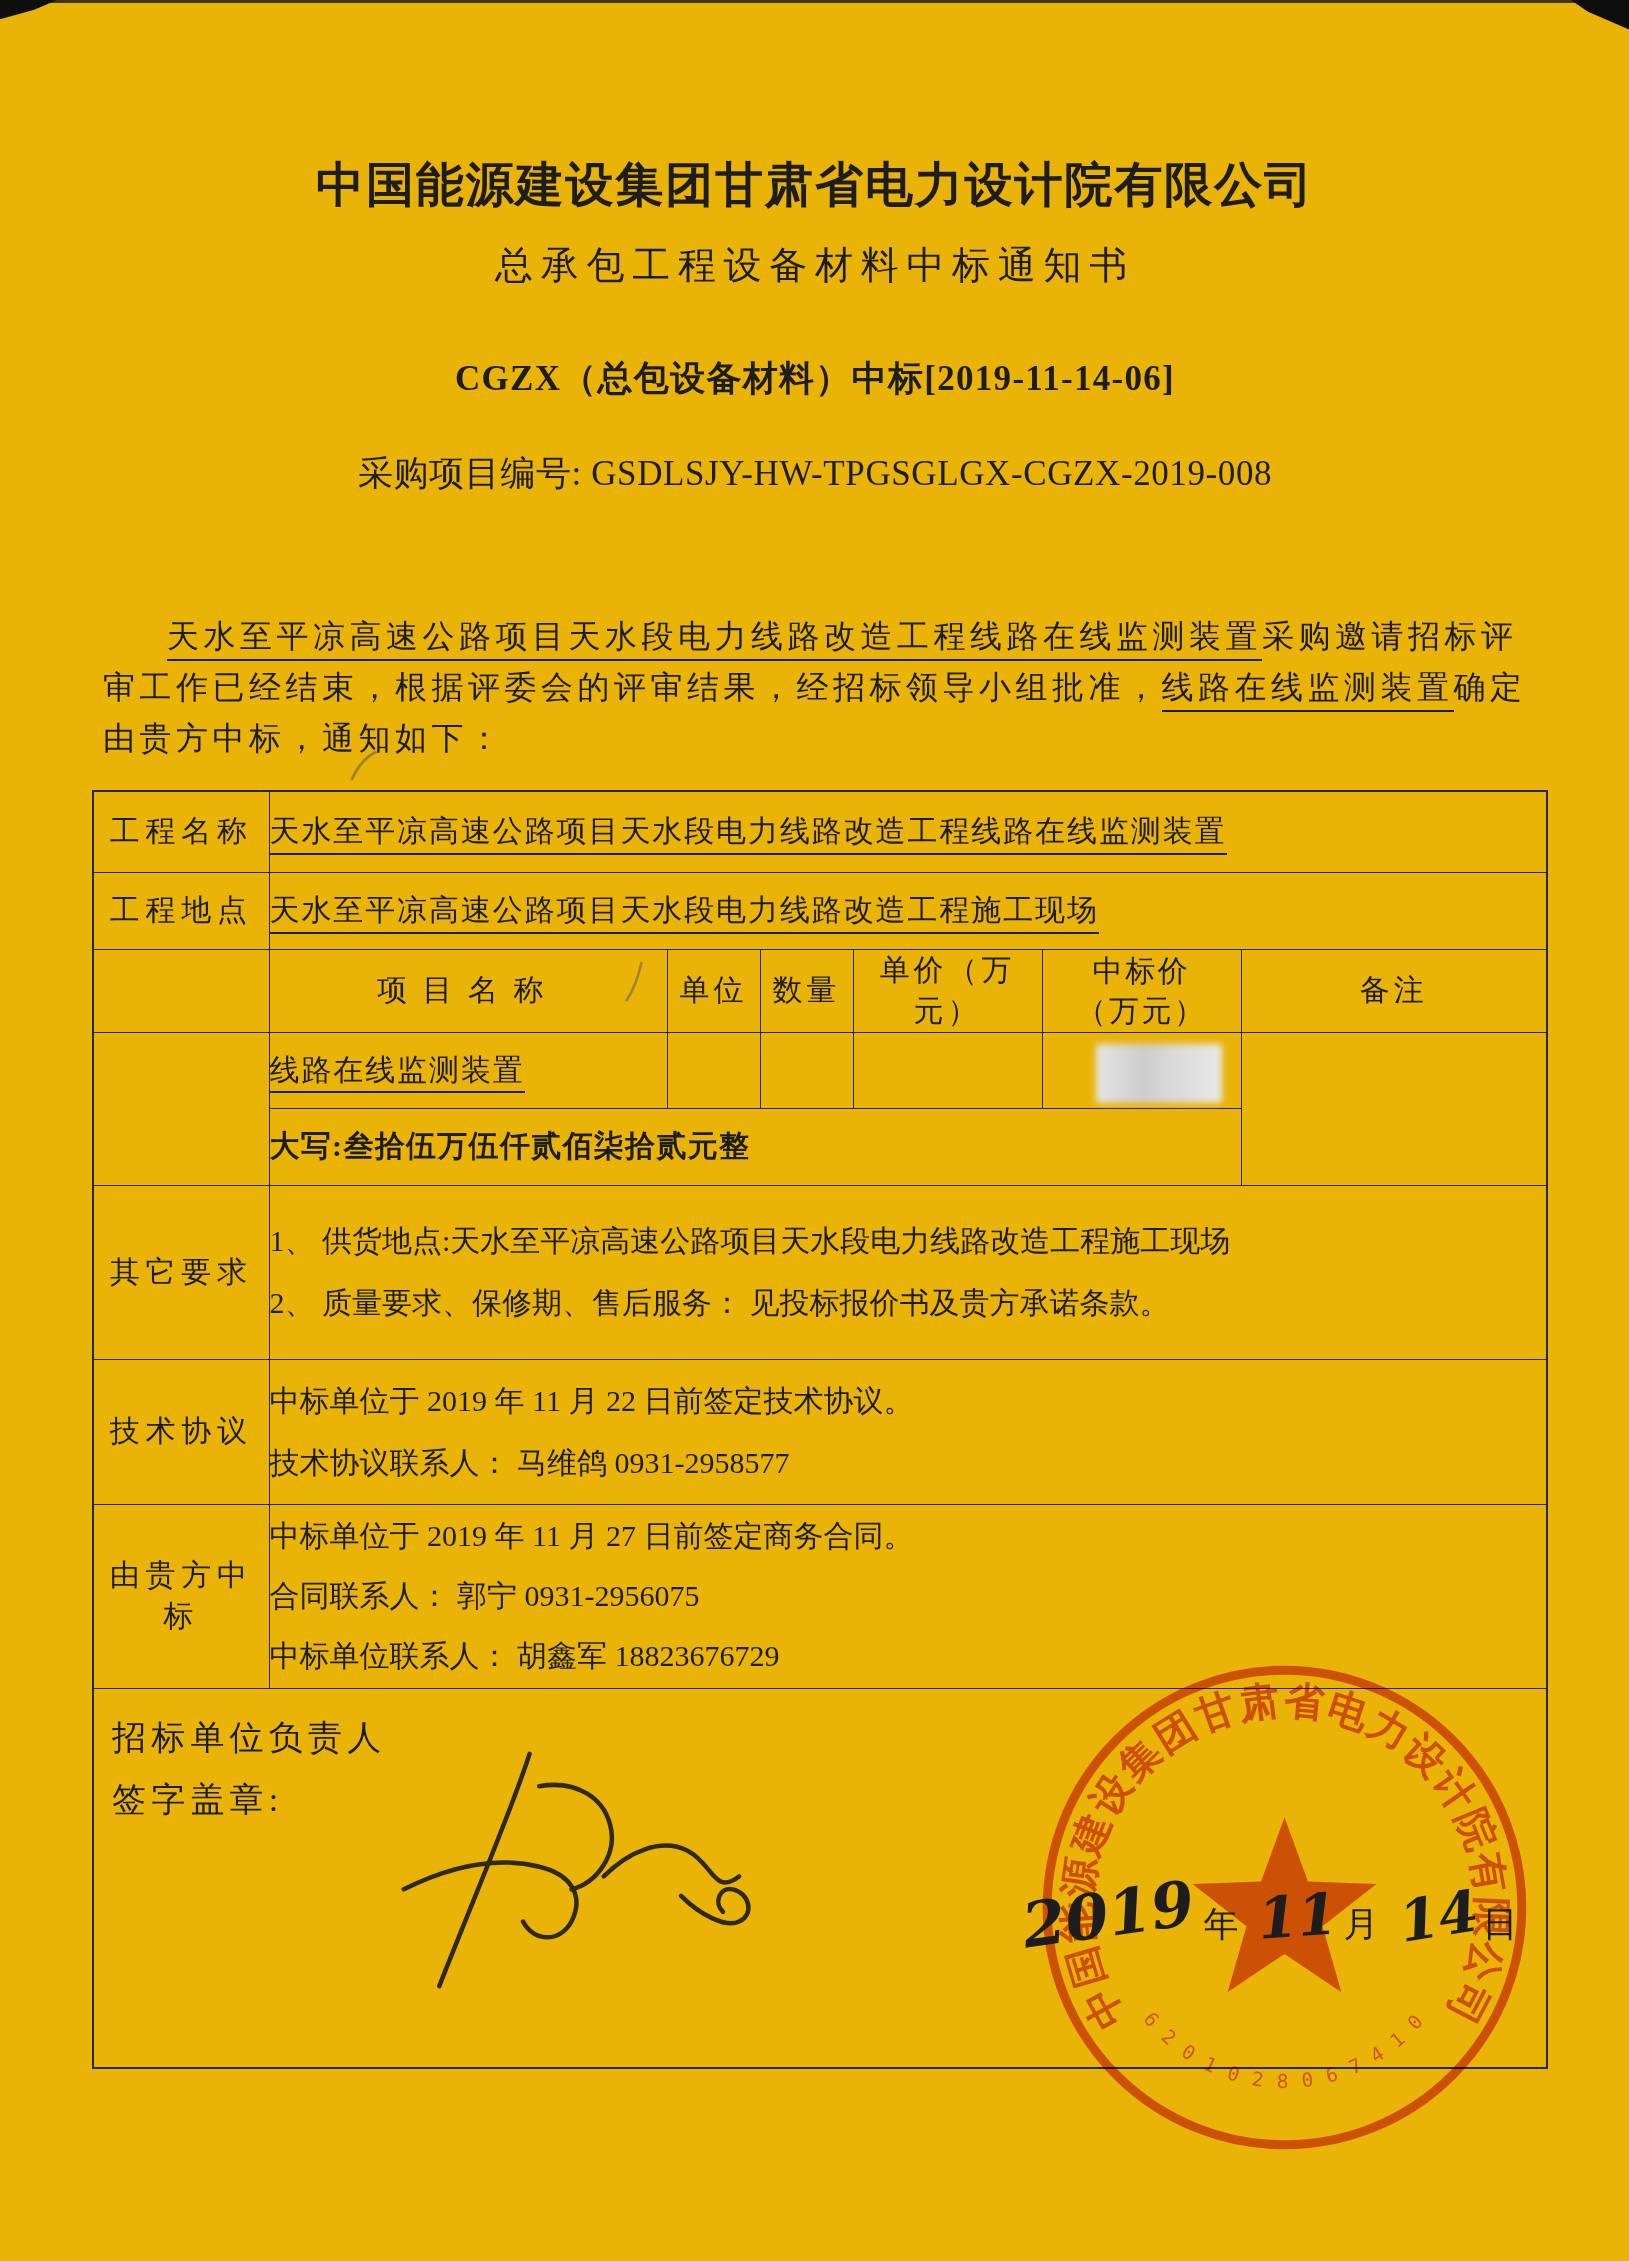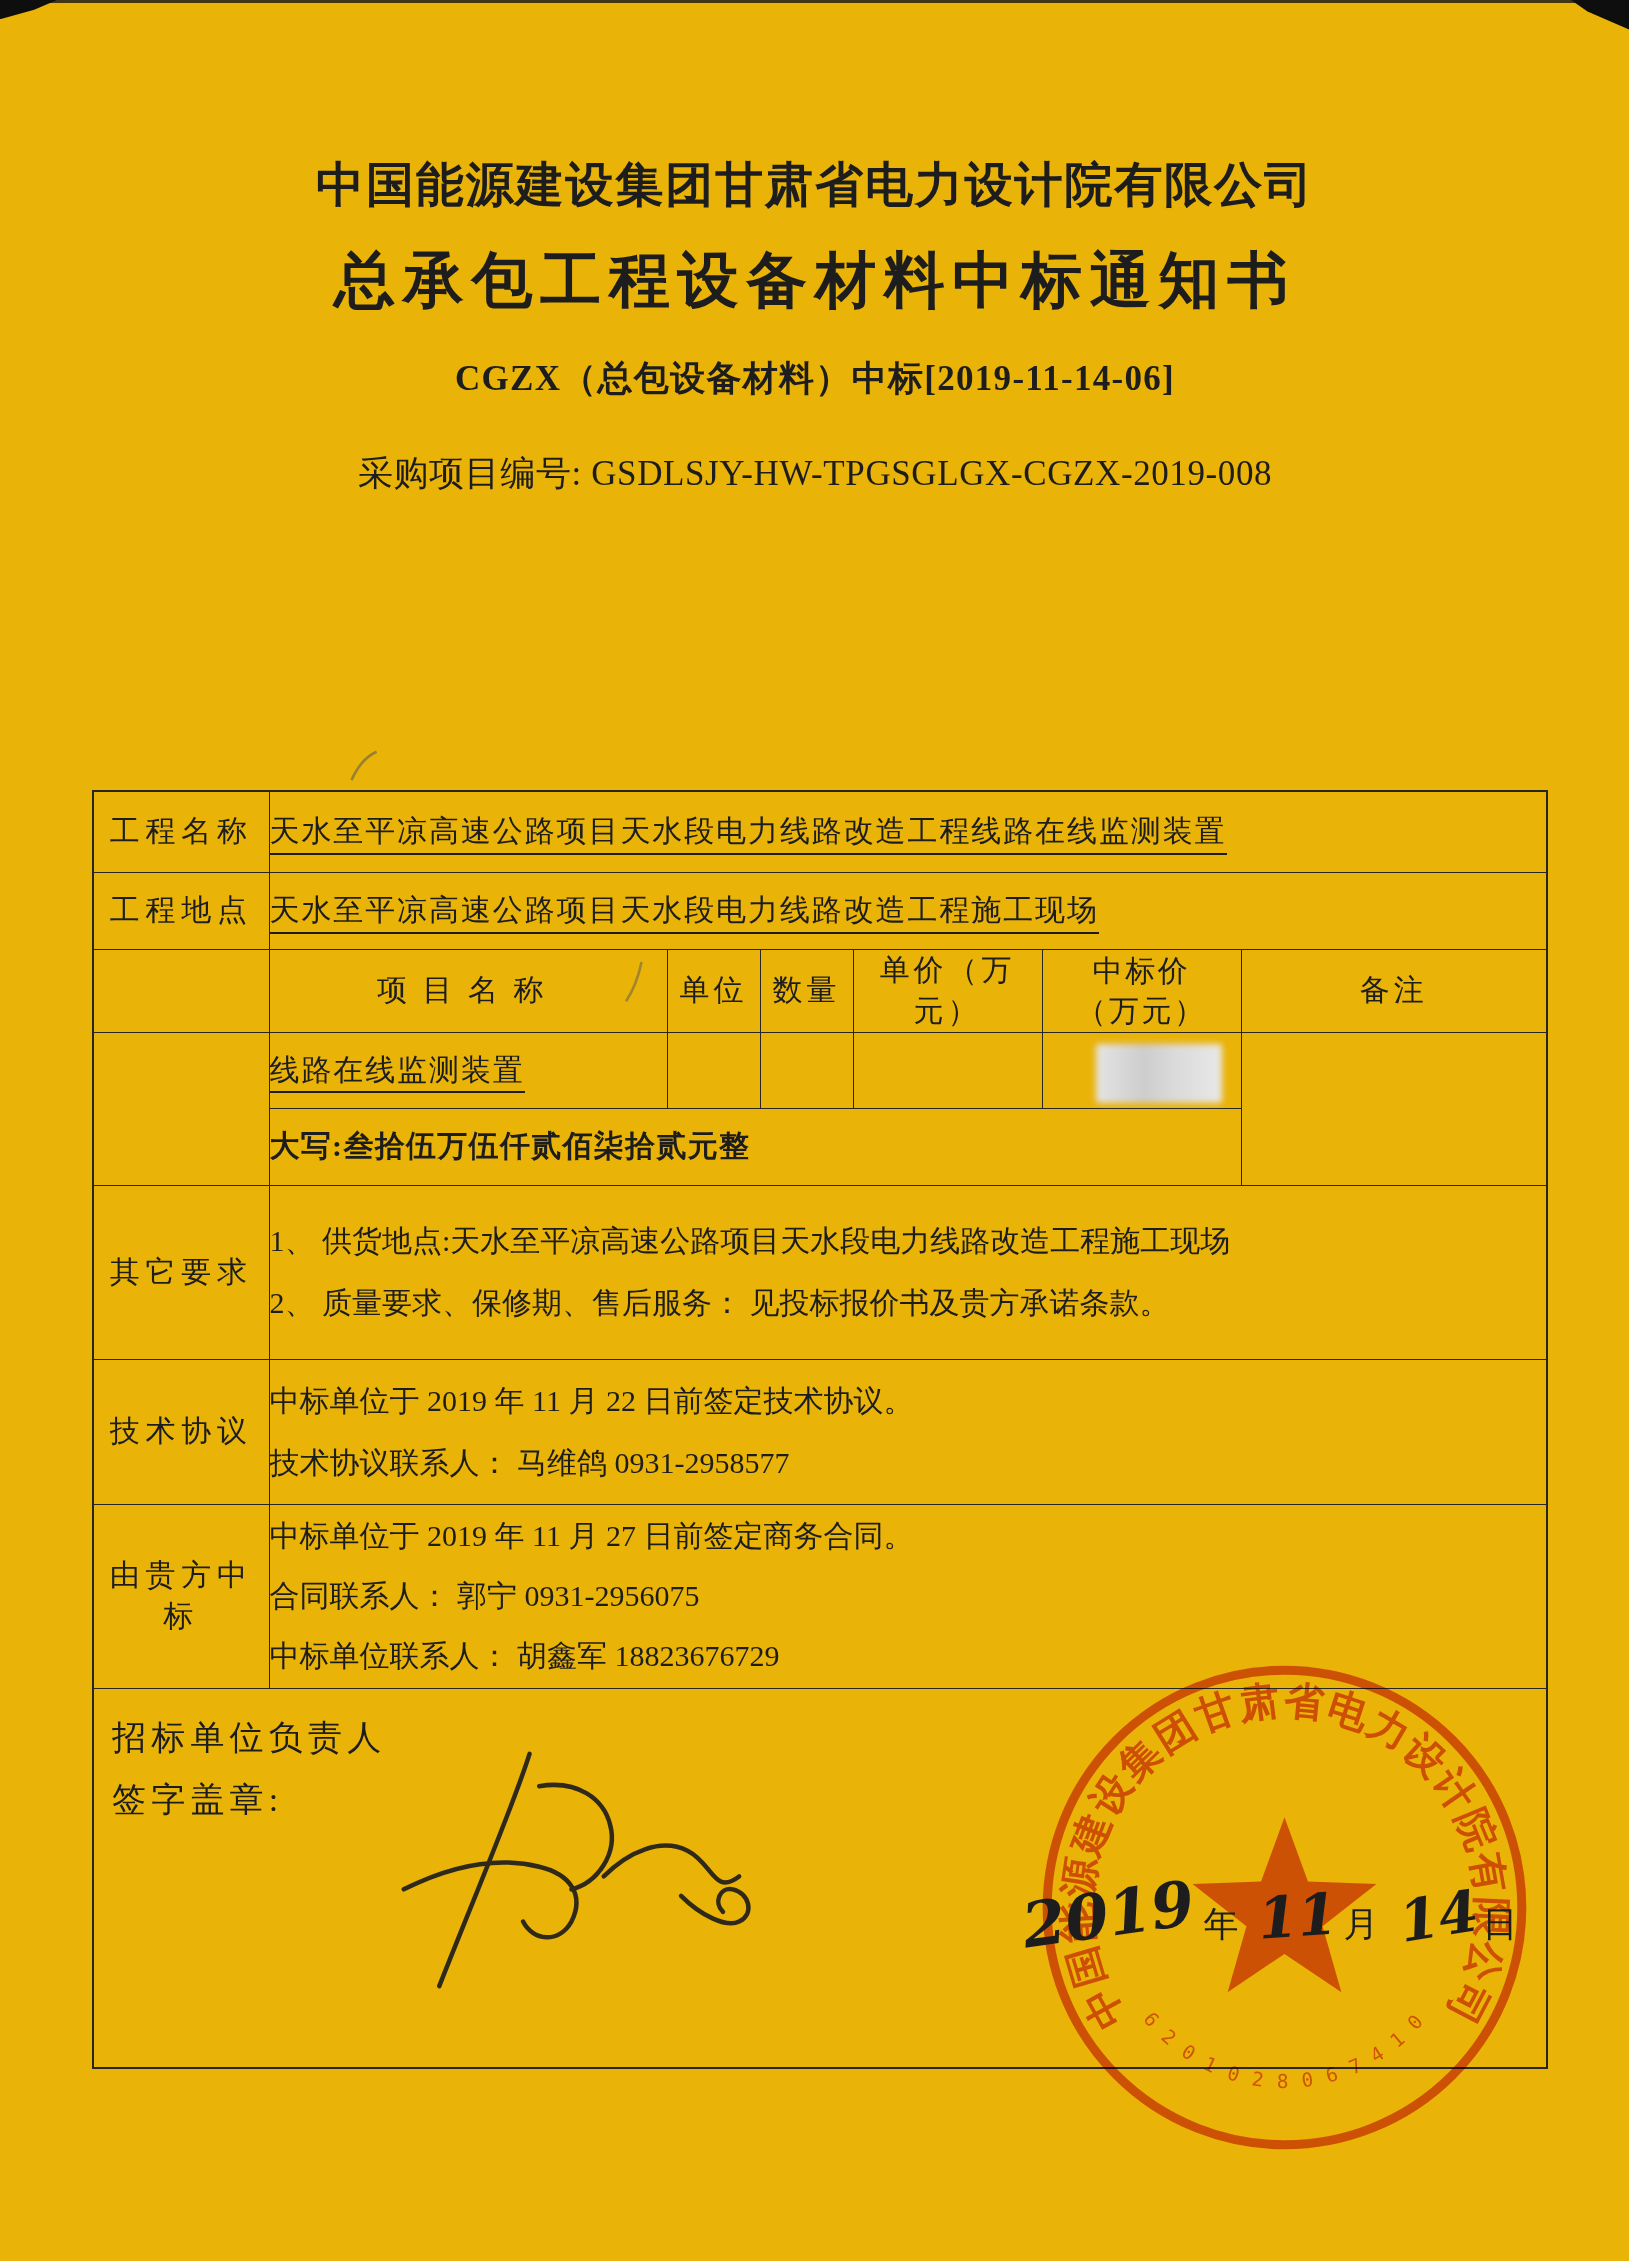--- a/index.html
+++ b/index.html
@@ -9,22 +9,22 @@
   .art-topline{position:absolute;top:0;left:45px;width:1547px;height:2.6px;background:#161616;opacity:.8;}
   .art-tl{position:absolute;top:0;left:0;width:57px;height:19.3px;background:#0e0e0e;
           clip-path:polygon(0 0,100% 0,60% 50%,0 100%);}
   .art-tr{position:absolute;top:0;right:0;width:59px;height:30px;background:#0e0e0e;
           clip-path:polygon(0 0,100% 0,100% 100%,28% 38%);}
   .specks{position:absolute;left:0;top:0;pointer-events:none;}
   
   .center-line{position:absolute;left:0;width:100%;text-align:center;white-space:nowrap;}
   .title1{top:153px;font-family:"Liberation Sans","DejaVu Sans",sans-serif;font-weight:900;
           font-size:48px;letter-spacing:1.9px;}
-  .title2{top:240px;font-family:"Liberation Sans","DejaVu Sans",sans-serif;font-weight:700;
-          font-size:61px;letter-spacing:7.7px;}
+  .title2{top:240px;font-family:"Liberation Sans","DejaVu Sans",sans-serif;font-weight:400;
+          font-size:38px;letter-spacing:7.7px;}
   .refline{top:355px;font-size:35px;font-weight:600;letter-spacing:1.3px;}
   .procline{top:450px;font-size:35px;letter-spacing:0.6px;}
   .recipient{position:absolute;top:539px;left:105px;font-family:"Liberation Sans","DejaVu Sans",sans-serif;
              font-weight:900;font-size:35px;}
   .recipient .u-heavy{border-bottom:3.9px solid #1b1b1b;padding-bottom:7.7px;letter-spacing:1.9px;}
   
   .intro{position:absolute;top:611px;left:103px;width:1438px;font-size:32px;line-height:51px;
          letter-spacing:4.5px;}
   .intro .line{white-space:nowrap;}
   .intro .line.ind{padding-left:64px;}
@@ -74,20 +74,29 @@
 
   <div class="center-line title1">中国能源建设集团甘肃省电力设计院有限公司</div>
   <div class="center-line title2">总承包工程设备材料中标通知书</div>
   <div class="center-line refline">CGZX（总包设备材料）中标[2019-11-14-06]</div>
   <div class="center-line procline">
     <span>采购项目编号:</span>
     <span>GSDLSJY-HW-TPGSGLGX-CGZX-2019-008</span>
   </div>
 
 
+  <div class="intro">
+    <div class="line ind">
+      <span class="u">天水至平凉高速公路项目天水段电力线路改造工程线路在线监测装置</span><span>采购邀请招标评</span>
+    </div>
+    <div class="line">
+      <span>审工作已经结束，根据评委会的评审结果，经招标领导小组批准，</span><span class="u">线路在线监测装置</span><span>确定</span>
+    </div>
+    <div class="line">由贵方中标，通知如下：</div>
+  </div>
 
   <table class="main">
     <colgroup>
       <col style="width:176px">
         <col style="width:398px">
         <col style="width:93px">
       <col style="width:93px">
         <col style="width:189px">
         <col style="width:199px">
         <col style="width:306px">

